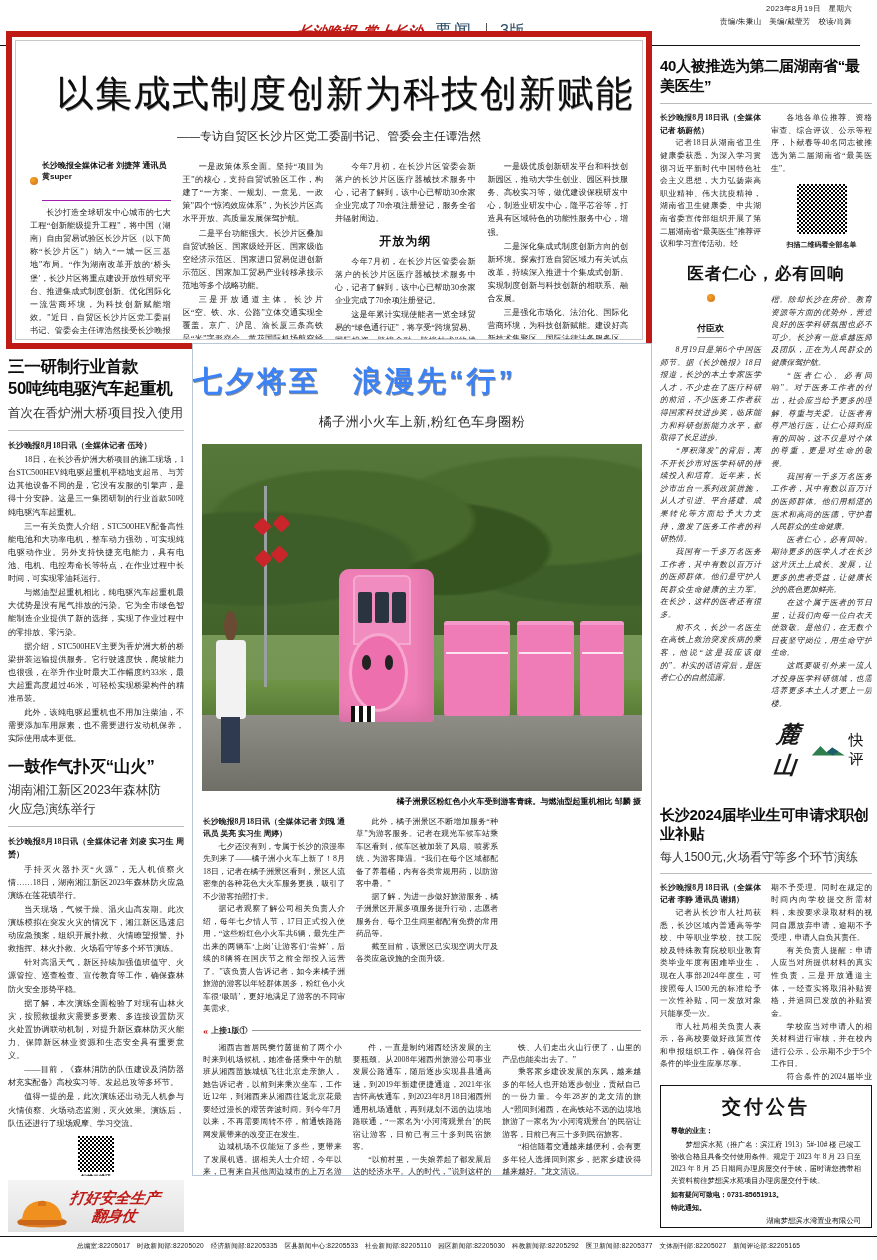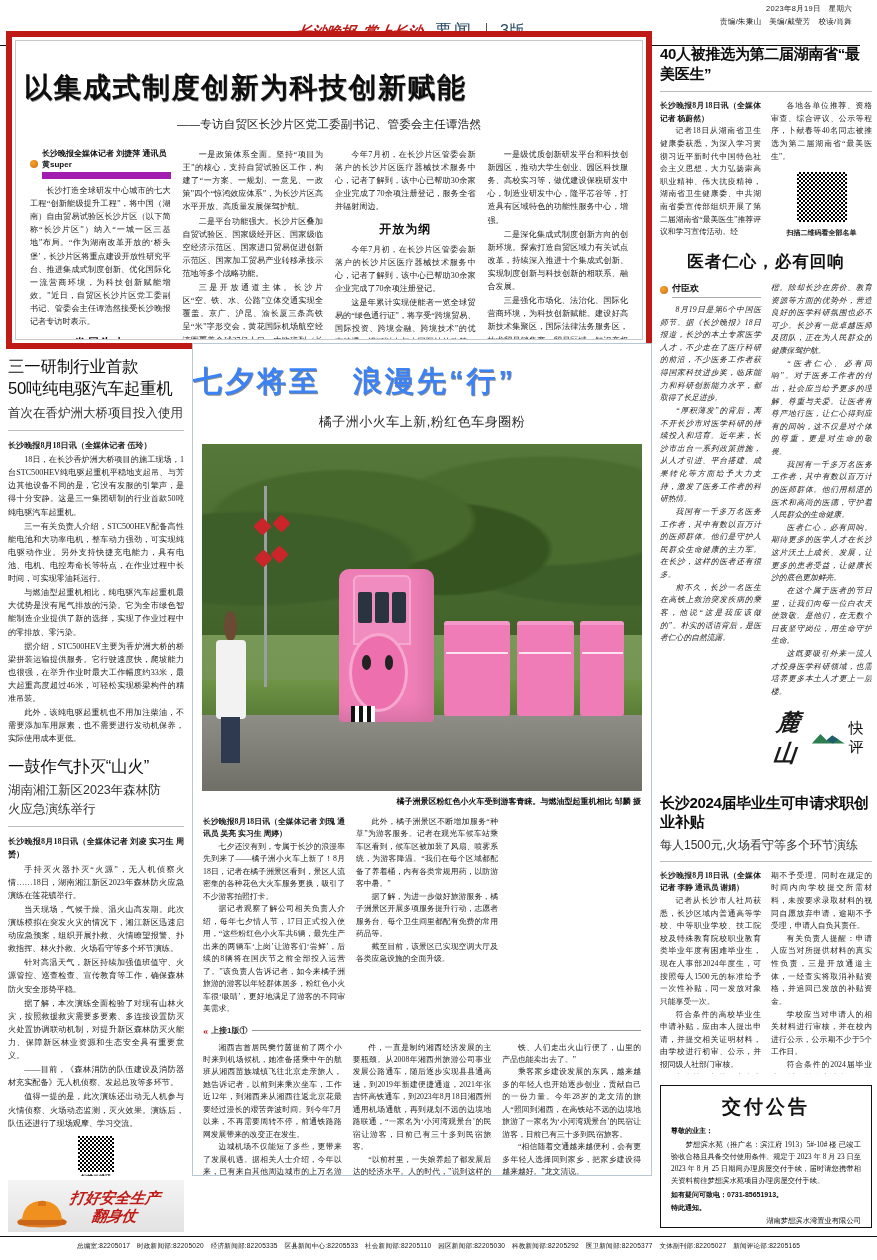--- a/index.html
+++ b/index.html
@@ -52,62 +52,62 @@
   .mast-credits { font-size: 7.5px; color: #222; margin-top: 3px; letter-spacing: 0.3px; }
 
   
   .lead-box {
     position: absolute; left: 6px; top: 31px; width: 646px; height: 318px;
     border: 6px solid #c01a16; background: #fff;
   }
   .lead-inner { position: absolute; inset: 3px; border: 1px solid #c9c9c9; padding: 6px 8px; overflow: hidden;}
 
   .lead-title {
-    text-align: left; font-size: 28px; font-weight: bold;
+    text-align: right; font-size: 37px; font-weight: normal;
     letter-spacing: 1.5px; margin-top: 22px; color: #0d0d0d;
     font-family: "Liberation Serif", serif;
     text-shadow: 0.6px 0.6px 0 rgba(0,0,0,.5);
   }
   .lead-sub {
     text-align: center; font-size: 11.5px; margin-top: 10px; color: #1b1b1b;
     font-family: "Liberation Sans", sans-serif; letter-spacing: .2px;
   }
 
   .lead-cols { display: flex; gap: 12px; margin-top: 16px; padding: 0 6px;}
   .lcol { width: 150px; }
   .byline-row { display: flex; align-items: center; gap: 4px; margin-bottom: 5px;}
   .byline-dot {
     width: 8px; height: 8px; border-radius: 50%;
     background: radial-gradient(circle at 35% 35%, #f5a623, #d2691e);
     flex: none;
   }
   .byline-txt {
     font-size: 8px; font-weight: bold; color: #111;
-    border-bottom: 7px solid #a21caf; padding-bottom: 2px; flex: 1;
+    border-bottom: 1px solid #a21caf; padding-bottom: 18px; flex: 1;
     font-family: "Liberation Sans", sans-serif;
   }
   .ptext {
     font-size: 8.1px; line-height: 1.62; text-align: justify;
     text-indent: 2em; color: #1c1c1c; margin-bottom: 1px;
     font-family: "Liberation Serif", serif;
   }
   .ptext.noind { text-indent: 0; }
   .subhead {
     text-align: center; font-size: 12px; font-weight: bold;
     margin: 7px 0 5px 0; letter-spacing: 1px;
     font-family: "Liberation Serif", serif;
   }
 
   
   .left-col {
     position: absolute; left: 8px; top: 356px; width: 176px; height: 820px;
     overflow: hidden;
   }
   .art-title-lg {
-    font-size: 16.5px; font-weight: normal; line-height: 1.32;
+    font-size: 16.5px; font-weight: bold; line-height: 1.32;
     font-family: "Liberation Sans", sans-serif; color: #0d0d0d;
     letter-spacing: -.2px;
   }
   .art-title-sub {
     font-size: 12.5px; line-height: 1.4; color: #333; margin-top: 5px;
     font-family: "Liberation Sans", sans-serif;
   }
   .hr-thin { border: none; border-top: 1px solid #bbb; margin: 8px 0; }
   .lead-in { font-weight: bold; }
 
@@ -146,21 +146,21 @@
   }
   .cont-chev { color: #c01a16; font-size: 10px; font-weight: bold; letter-spacing:-2px;}
   .cont-label {
     font-size: 8px; font-weight: bold; color: #333;
     font-family: "Liberation Sans", sans-serif;
   }
   .cont-rule { flex: 1; height: 1px; background: #999; }
 
   
   .right-col {
-    position: absolute; left: 660px; top: 44px; width: 212px; height: 1030px;
+    position: absolute; left: 660px; top: 56px; width: 212px; height: 1030px;
     overflow: hidden;
   }
   .r-title {
     font-size: 15px; font-weight: bold; line-height: 1.3;
     font-family: "Liberation Sans", sans-serif; color: #0d0d0d;
     letter-spacing: -.3px;
   }
   .r-title-sub {
     font-size: 12px; color: #333; margin-top: 5px; line-height: 1.35;
     font-family: "Liberation Sans", sans-serif;
@@ -182,21 +182,21 @@
   }
   .qr-cap {
     text-align: center; font-size: 7px; font-weight: bold; color: #222;
     font-family: "Liberation Sans", sans-serif;
   }
   .commentary-title {
     text-align: center; font-size: 16.5px; font-weight: bold;
     margin: 12px 0 9px 0; letter-spacing: 1px;
     font-family: "Liberation Serif", serif;
   }
-  .author-row { display: flex; align-items: center; gap: 4px; margin-bottom: 6px;}
+  .author-row { display: flex; align-items: center; gap: 20px; margin-bottom: 6px; flex-direction: column;}
   .author-name {
     font-size: 9px; font-weight: bold; border-bottom: 1px solid #aaa;
     padding-bottom: 2px; flex: 1; font-family: "Liberation Sans", sans-serif;
   }
   .kaiti { font-style: italic; }
 
   
   .lushan {
     display: flex; align-items: center; gap: 3px; margin: 8px 0 2px 4px;
   }
@@ -401,21 +401,21 @@
     <div style="margin-top:10px">
       <div class="art-title-lg">一鼓作气扑灭“山火”</div>
       <div class="art-title-sub">湖南湘江新区2023年森林防</div>
       <div class="art-title-sub" style="margin-top:1px">火应急演练举行</div>
       <hr class="hr-thin">
       <p class="ptext noind"><b class="lead-in">长沙晚报8月18日讯（全媒体记者 刘凌 实习生 周赟）</b></p>
       <p class="ptext">手持灭火器扑灭“火源”，无人机侦察火情……18日，湖南湘江新区2023年森林防火应急演练在莲花镇举行。</p>
       <p class="ptext">当天现场，气候干燥、温火山高发期。此次演练模拟在突发火灾的情况下，湘江新区迅速启动应急预案，组织开展扑救、火情瞭望报警、扑救指挥、林火扑救、火场看守等多个环节演练。</p>
       <p class="ptext">针对高温天气，新区持续加强值班值守、火源管控、巡查检查、宣传教育等工作，确保森林防火安全形势平稳。</p>
       <p class="ptext">据了解，本次演练全面检验了对现有山林火灾，按照救援救灾需要多要素、多连接设置防灭火处置协调联动机制，对提升新区森林防灭火能力、保障新区林业资源和生态安全具有重要意义。</p>
-      <p class="ptext">——目前，《森林消防的队伍建设及消防器材充实配备》无人机侦察、发起总攻等多环节。</p>
+      <p class="ptext">——目前，《森林消防的队伍建设及消防器材充实配备》高校实习等、发起总攻等多环节。</p>
       <p class="ptext">值得一提的是，此次演练还出动无人机参与火情侦察、火场动态监测，灭火效果。演练后，队伍还进行了现场观摩、学习交流。</p>
     </div>
 
     <div class="mini-qr-box">
       <div class="mini-qr"></div>
       <div class="mini-qr-cap">扫描二维码</div>
 
     </div>
   </div>
 
@@ -557,21 +557,20 @@
     </div>
 
     <div style="margin-top:22px">
       <div class="r-title">长沙2024届毕业生可申请求职创业补贴</div>
       <div class="r-title-sub">每人1500元,火场看守等多个环节演练</div>
       <hr class="hr-thin">
       <div class="r2cols">
         <div class="r2col">
           <p class="rtext noind"><b class="lead-in">长沙晚报8月18日讯（全媒体记者 李静 通讯员 谢娟）</b></p>
           <p class="rtext">记者从长沙市人社局获悉，长沙区域内普通高等学校、中等职业学校、技工院校及特殊教育院校职业教育类毕业年度有困难毕业生，现在人事部2024年度生，可按照每人1500元的标准给予一次性补贴，同一发放对象只能享受一次。</p>
-          <p class="rtext">符合条件的高校毕业生申请补贴，应由本人提出申请，并提交相关证明材料，由学校进行初审、公示，并报同级人社部门审核。</p>
           <p class="rtext">市人社局相关负责人表示，各高校要做好政策宣传和申报组织工作，确保符合条件的毕业生应享尽享。</p>
         </div>
         <div class="r2col">
           <p class="rtext noind">期不予受理。同时在规定的时间内向学校提交所需材料，未按要求录取材料的视同自愿放弃申请，逾期不予受理，申请人自负其责任。</p>
           <p class="rtext">有关负责人提醒：申请人应当对所提供材料的真实性负责，三是开放通道主体，一经查实将取消补贴资格，并追回已发放的补贴资金。</p>
           <p class="rtext">学校应当对申请人的相关材料进行审核，并在校内进行公示，公示期不少于5个工作日。</p>
           <p class="rtext">符合条件的2024届毕业生（以下简称申请人），在2023年8月11日至9月7日期间进行线上申请，逾期不予受理。</p>
         </div>
       </div>
     </div>

